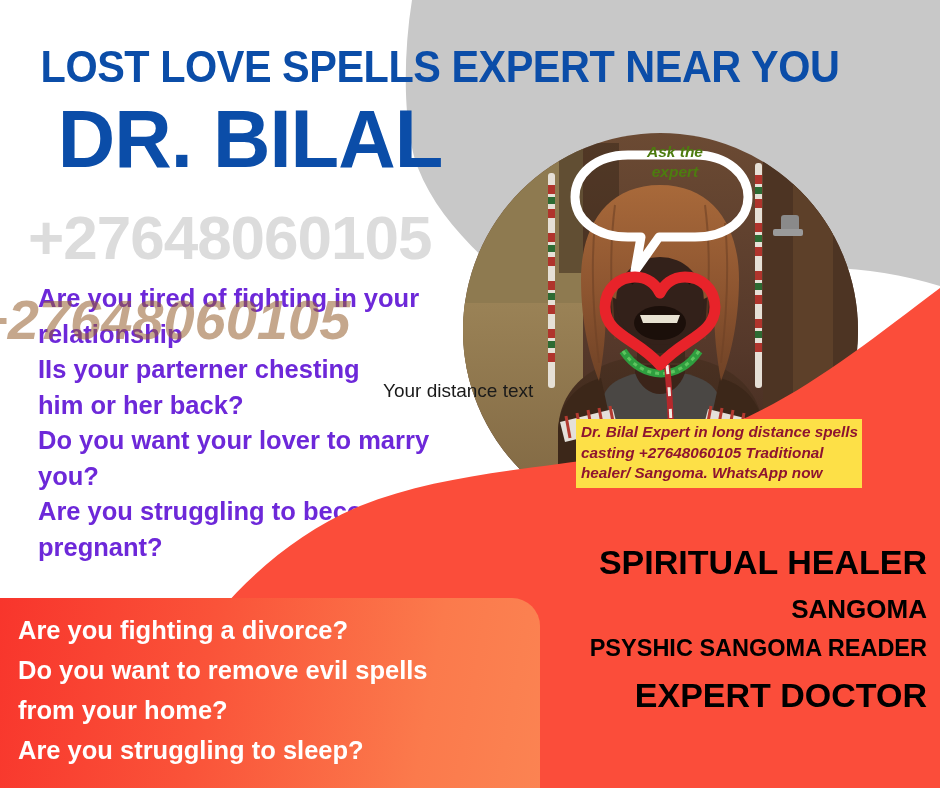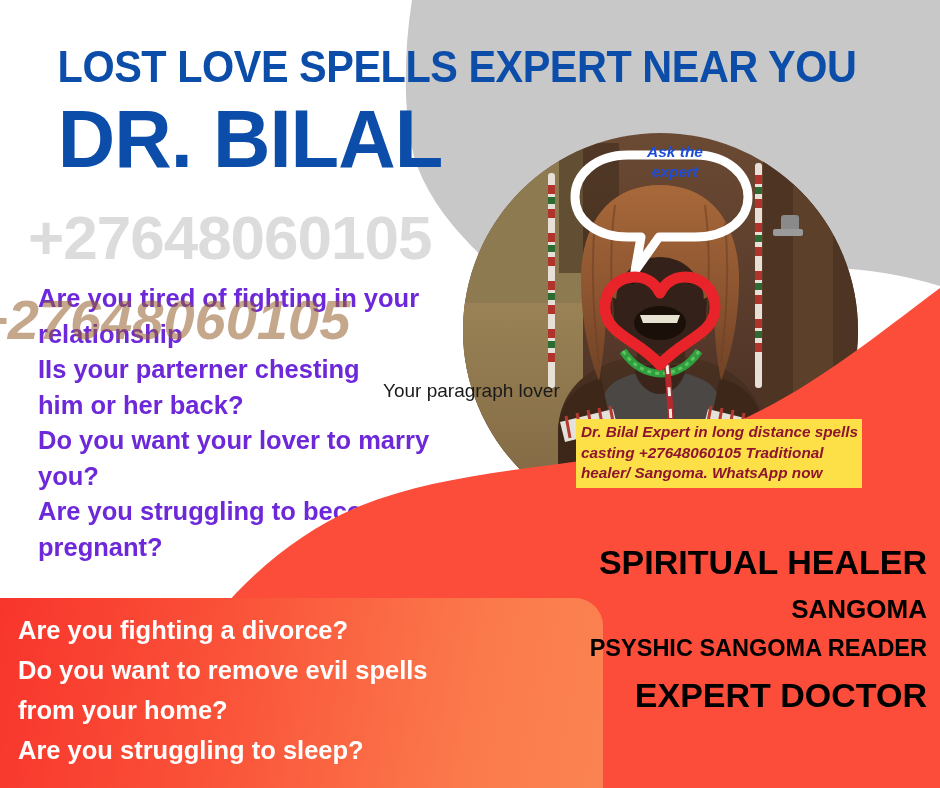--- a/index.html
+++ b/index.html
@@ -27,21 +27,20 @@
   }
 
   
   .headline-wrap {
     position: absolute;
     left: 0;
     top: 44px;
     width: 880px;
     text-align: center;
     z-index: 6;
-    margin-left: 17px;
   }
   .headline {
     font-family: "Liberation Sans Narrow", "Liberation Sans", sans-serif;
     font-weight: bold;
     font-size: 45px;
     letter-spacing: -0.5px;
     line-height: 1;
     color: #0b4da8;
     transform: scaleX(0.92);
     white-space: nowrap;
@@ -131,21 +130,21 @@
   .bubble-text {
     position: absolute;
     left: 627px;
     top: 142px;
     width: 96px;
     text-align: center;
     font-weight: bold;
     font-style: italic;
     font-size: 15.5px;
     line-height: 20px;
-    color: #1d4ed8;
+    color: #4d7c0f;
     z-index: 10;
   }
   .caption-box {
     position: absolute;
     left: 576px;
     top: 419px;
     width: 286px;
     padding: 3px 5px 4px 5px;
     background: #fde047;
     z-index: 9;
@@ -158,21 +157,21 @@
     line-height: 20.5px;
     color: #8e1430;
     white-space: nowrap;
   }
 
   
   .orange-panel {
     position: absolute;
     left: 0;
     top: 598px;
-    width: 603px;
+    width: 540px;
     height: 190px;
     border-top-right-radius: 28px;
     background: linear-gradient(100deg, #f8352c 0%, #fa5339 38%, #fb7a4c 78%, #fb8352 100%);
     z-index: 8;
   }
   .orange-panel .ql {
     position: absolute;
     left: 18px;
     font-weight: bold;
     font-size: 25.5px;
@@ -224,21 +223,21 @@
     <div class="q">Are you tired of fighting in your</div>
     <div class="q">relationship</div>
     <div class="q">IIs your parterner chesting</div>
     <div class="q">him or her back?</div>
     <div class="q">Do you want your lover to marry</div>
     <div class="q">you?</div>
     <div class="q">Are you struggling to become</div>
     <div class="q">pregnant?</div>
   </div>
 
-  <div class="para-placeholder">Your paragraph lover</div>
+  <div class="para-placeholder">Your distance text</div>
 
   <div class="photo-circle">
     <svg class="photo-inner" viewBox="0 0 395 395" preserveAspectRatio="none">
       <defs>
         <linearGradient id="wallGrad" x1="0" y1="0" x2="0" y2="1">
           <stop offset="0%" stop-color="#6b4a33"></stop>
           <stop offset="55%" stop-color="#55382a"></stop>
           <stop offset="100%" stop-color="#3a2419"></stop>
         </linearGradient>
         <linearGradient id="groundGrad" x1="0" y1="0" x2="0" y2="1">

